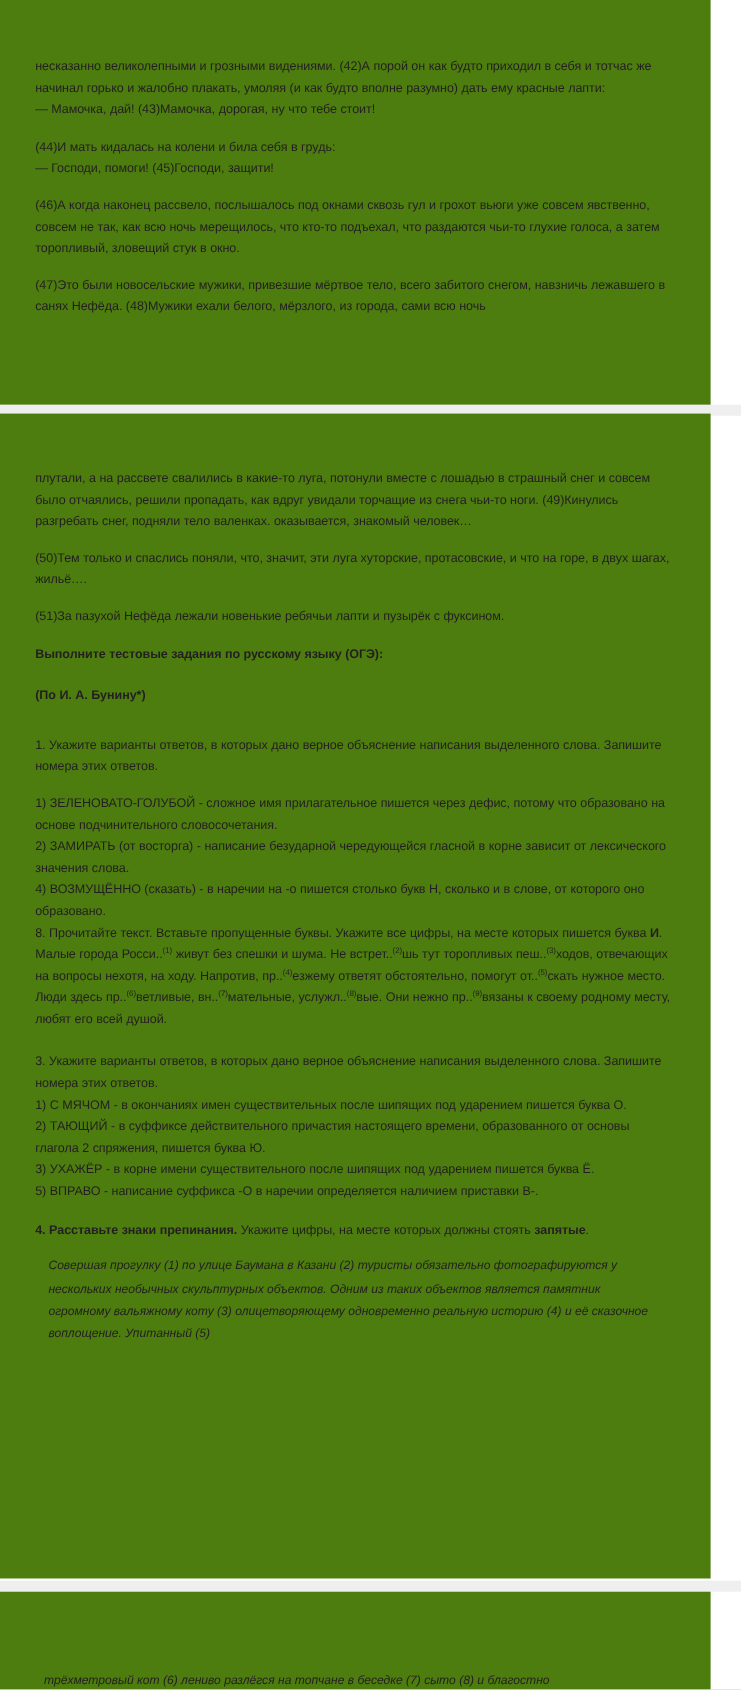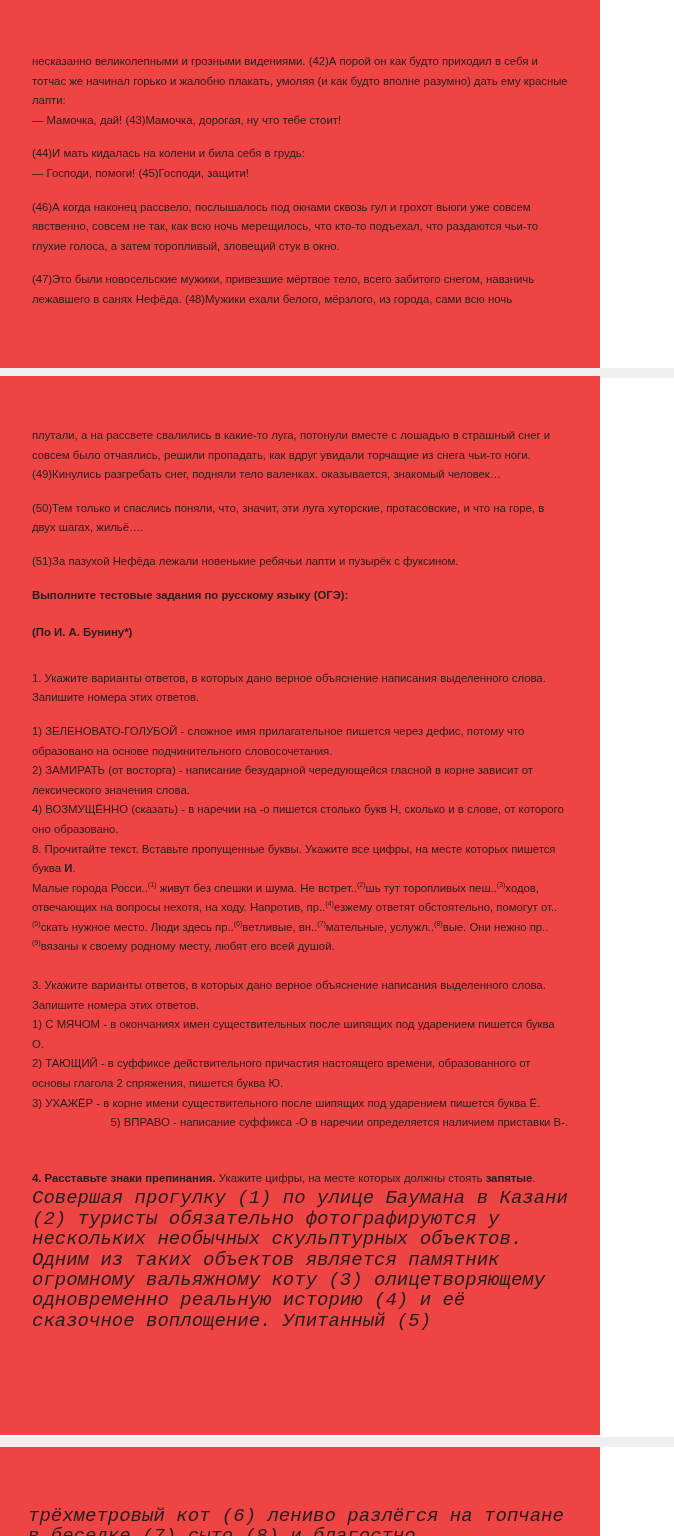--- a/index.html
+++ b/index.html
@@ -15,22 +15,22 @@
     color: #231f20;
   }
   .page-wrap {
     position: relative;
     width: 674px;
     height: 1536px;
   }
   .page {
     position: absolute;
     left: 0;
-    width: 600px;
-    background: #ef4444;
+    width: 646px;
+    background: #4d7c0f;
     box-sizing: border-box;
     padding: 0 32px 0 32px;
   }
   .page-break {
     position: absolute;
     left: 0;
     width: 674px;
     height: 10px;
     background: #efefef;
   }
@@ -45,25 +45,25 @@
   p.tight {
     margin-bottom: 0;
   }
   .b {
     font-weight: bold;
   }
   p.bold-head {
     font-weight: bold;
   }
   .italic-block {
-    font-family: Liberation Mono, monospace;
+    font-family: Liberation Sans, sans-serif;
     font-style: italic;
-    font-size: 19px;
+    font-size: 11px;
     line-height: 20.4px;
-    margin: 0;
+    margin: 12px;
   }
   sup {
     font-size: 7.2px;
     vertical-align: super;
     line-height: 0;
   }
 </style>
 </head>
 <body>
 
@@ -97,21 +97,21 @@
     <p class="para tight">4) ВОЗМУЩЁННО (сказать) - в наречии на -о пишется столько букв Н, сколько и в слове, от которого оно образовано.</p>
 
     <p class="para tight"><span>8. Прочитайте текст. Вставьте пропущенные буквы. Укажите все цифры, на месте которых пишется буква </span><span class="b">И</span><span>.</span></p>
 
     <p class="para" style="margin-bottom:19px;"><span>Малые города Росси..</span><sup>(1)</sup><span> живут без спешки и шума. Не встрет..</span><sup>(2)</sup><span>шь тут торопливых пеш..</span><sup>(3)</sup><span>ходов, отвечающих на вопросы нехотя, на ходу. Напротив, пр..</span><sup>(4)</sup><span>езжему ответят обстоятельно, помогут от..</span><sup>(5)</sup><span>скать нужное место. Люди здесь пр..</span><sup>(6)</sup><span>ветливые, вн..</span><sup>(7)</sup><span>мательные, услужл..</span><sup>(8)</sup><span>вые. Они нежно пр..</span><sup>(9)</sup><span>вязаны к своему родному месту, любят его всей душой.</span></p>
 
     <p class="para tight">3. Укажите варианты ответов, в которых дано верное объяснение написания выделенного слова. Запишите номера этих ответов.</p>
     <p class="para tight">1) С МЯЧОМ - в окончаниях имен существительных после шипящих под ударением пишется буква О.</p>
     <p class="para tight">2) ТАЮЩИЙ - в суффиксе действительного причастия настоящего времени, образованного от основы глагола 2 спряжения, пишется буква Ю.</p>
     <p class="para tight">3) УХАЖЁР - в корне имени существительного после шипящих под ударением пишется буква Ё.</p>
-    <p class="para" style="margin-bottom:36px;text-align:right;">5) ВПРАВО - написание суффикса -О в наречии определяется наличием приставки В-.</p>
+    <p class="para" style="margin-bottom:16px;">5) ВПРАВО - написание суффикса -О в наречии определяется наличием приставки В-.</p>
 
     <p class="para tight"><span class="b">4. Расставьте знаки препинания.</span><span> Укажите цифры, на месте которых должны стоять </span><span class="b">запятые</span><span>.</span></p>
 
     <p class="italic-block">Совершая прогулку (1) по улице Баумана в Казани (2) туристы обязательно фотографируются у нескольких необычных скульптурных объектов. Одним из таких объектов является памятник огромному вальяжному коту (3) олицетворяющему одновременно реальную историю (4) и её сказочное воплощение. Упитанный (5)</p>
   </div>
 
   <div class="page-break" style="top:1437px;"></div>
 
   <div class="page" style="top:1447px; height:89px;padding-left:28px;">
     <div style="height:59px;"></div>

